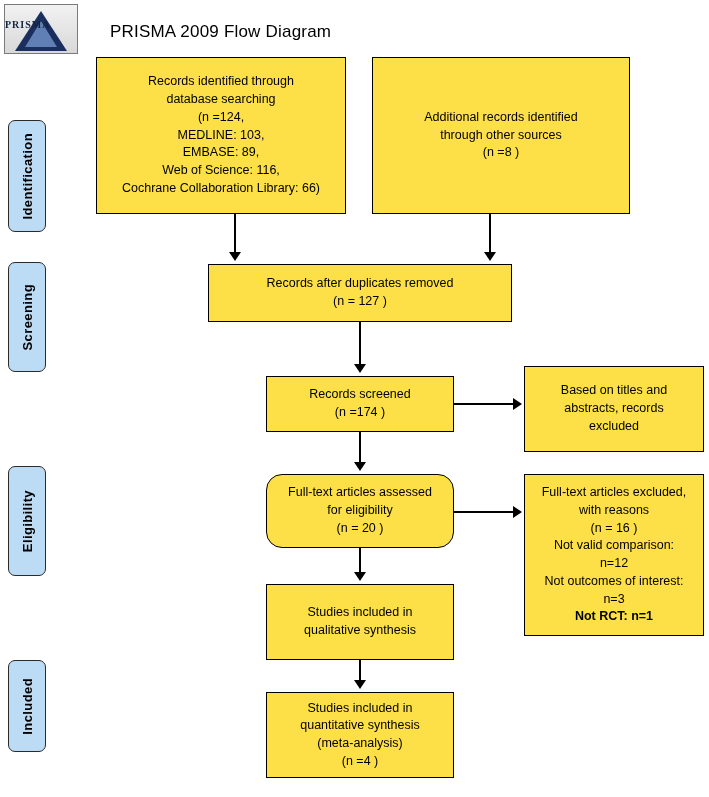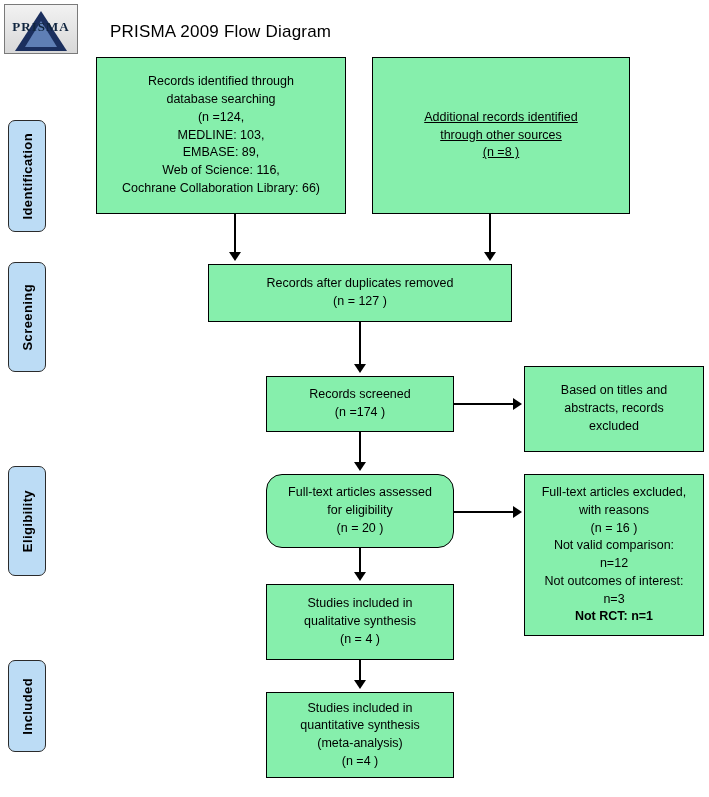--- a/index.html
+++ b/index.html
@@ -38,23 +38,23 @@
     left: 50%; top: 16px;
     transform: translateX(-50%);
     width: 0; height: 0;
     border-left: 16px solid transparent;
     border-right: 16px solid transparent;
     border-bottom: 26px solid #5f7fb5;
   }
   #prisma-logo .logo-text {
     position: absolute;
     left: 0; right: 0; top: 14px;
-    text-align: center;
+    text-align: left;
     font-family: "Liberation Serif", serif;
-    font-size: 13px;
+    font-size: 10px;
     font-weight: bold;
     letter-spacing: 1px;
     color: #10253f;
   }
 
   
   #diagram-title {
     position: absolute;
     left: 110px; top: 22px;
     font-size: 17px;
@@ -83,35 +83,35 @@
   }
   #stage-identification { left: 8px; top: 120px;  height: 112px; }
   #stage-screening      { left: 8px; top: 262px;  height: 110px; }
   #stage-eligibility    { left: 8px; top: 466px;  height: 110px; }
   #stage-included       { left: 8px; top: 660px;  height: 92px;  }
 
   
   .box {
     position: absolute;
     border: 1px solid #000;
-    background: #86efac;
+    background: #fde047;
     display: flex;
     align-items: center;
     justify-content: center;
     text-align: center;
     font-size: 12.5px;
     line-height: 1.42;
     padding: 4px 6px;
   }
   .box .lines { width: 100%; }
   .box .lines div { white-space: nowrap; }
   .bold { font-weight: bold; }
 
   #box-records-identified { left: 96px;  top: 57px;  width: 250px; height: 157px; }
-  #box-additional-records { left: 372px; top: 57px;  width: 258px; height: 157px; text-decoration: underline; }
+  #box-additional-records { left: 372px; top: 57px;  width: 258px; height: 157px; }
   #box-duplicates-removed { left: 208px; top: 264px; width: 304px; height: 58px;  }
   #box-records-screened   { left: 266px; top: 376px; width: 188px; height: 56px; align-items: center;  }
   #box-records-excluded   { left: 524px; top: 366px; width: 180px; height: 86px;  }
   #box-fulltext-assessed  { left: 266px; top: 474px; width: 188px; height: 74px; border-radius: 16px;  }
   #box-fulltext-excluded  { left: 524px; top: 474px; width: 180px; height: 162px; }
   #box-qualitative        { left: 266px; top: 584px; width: 188px; height: 76px;  }
   #box-quantitative       { left: 266px; top: 692px; width: 188px; height: 86px;  }
 
   
   .conn { position: absolute; background: #000; }
@@ -241,21 +241,20 @@
     <div>Not outcomes of interest:</div>
     <div>n=3</div>
     <div class="bold">Not RCT: n=1</div>
   </div>
 </div>
 
 <div class="box" id="box-qualitative">
   <div class="lines">
     <div>Studies included in</div>
     <div>qualitative synthesis</div>
-    <div>(n = 4  )</div>
   </div>
 </div>
 
 <div class="box" id="box-quantitative">
   <div class="lines">
     <div>Studies included in</div>
     <div>quantitative synthesis</div>
     <div>(meta-analysis)</div>
     <div>(n =4   )</div>
   </div>

